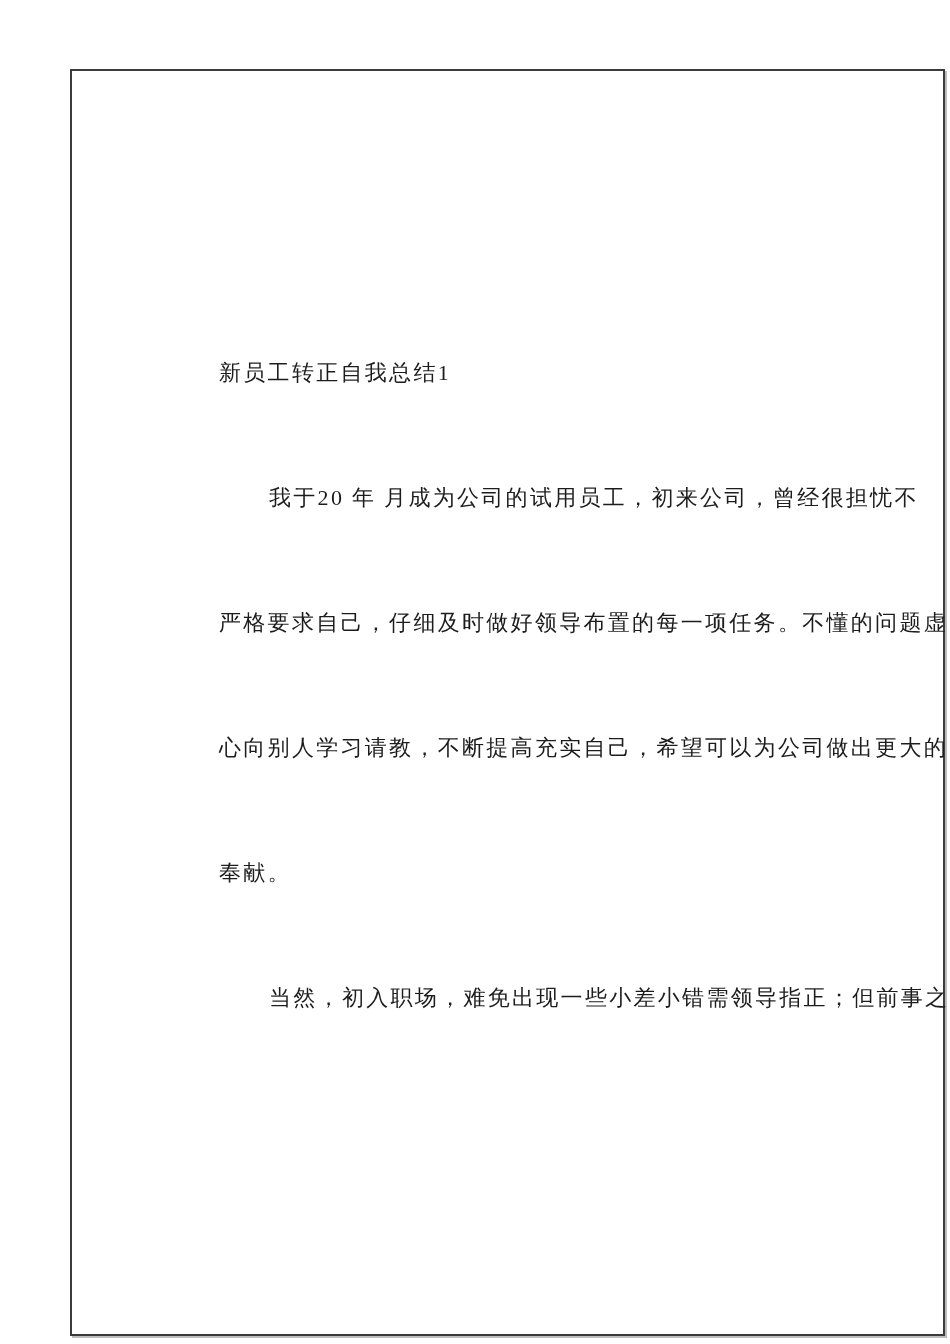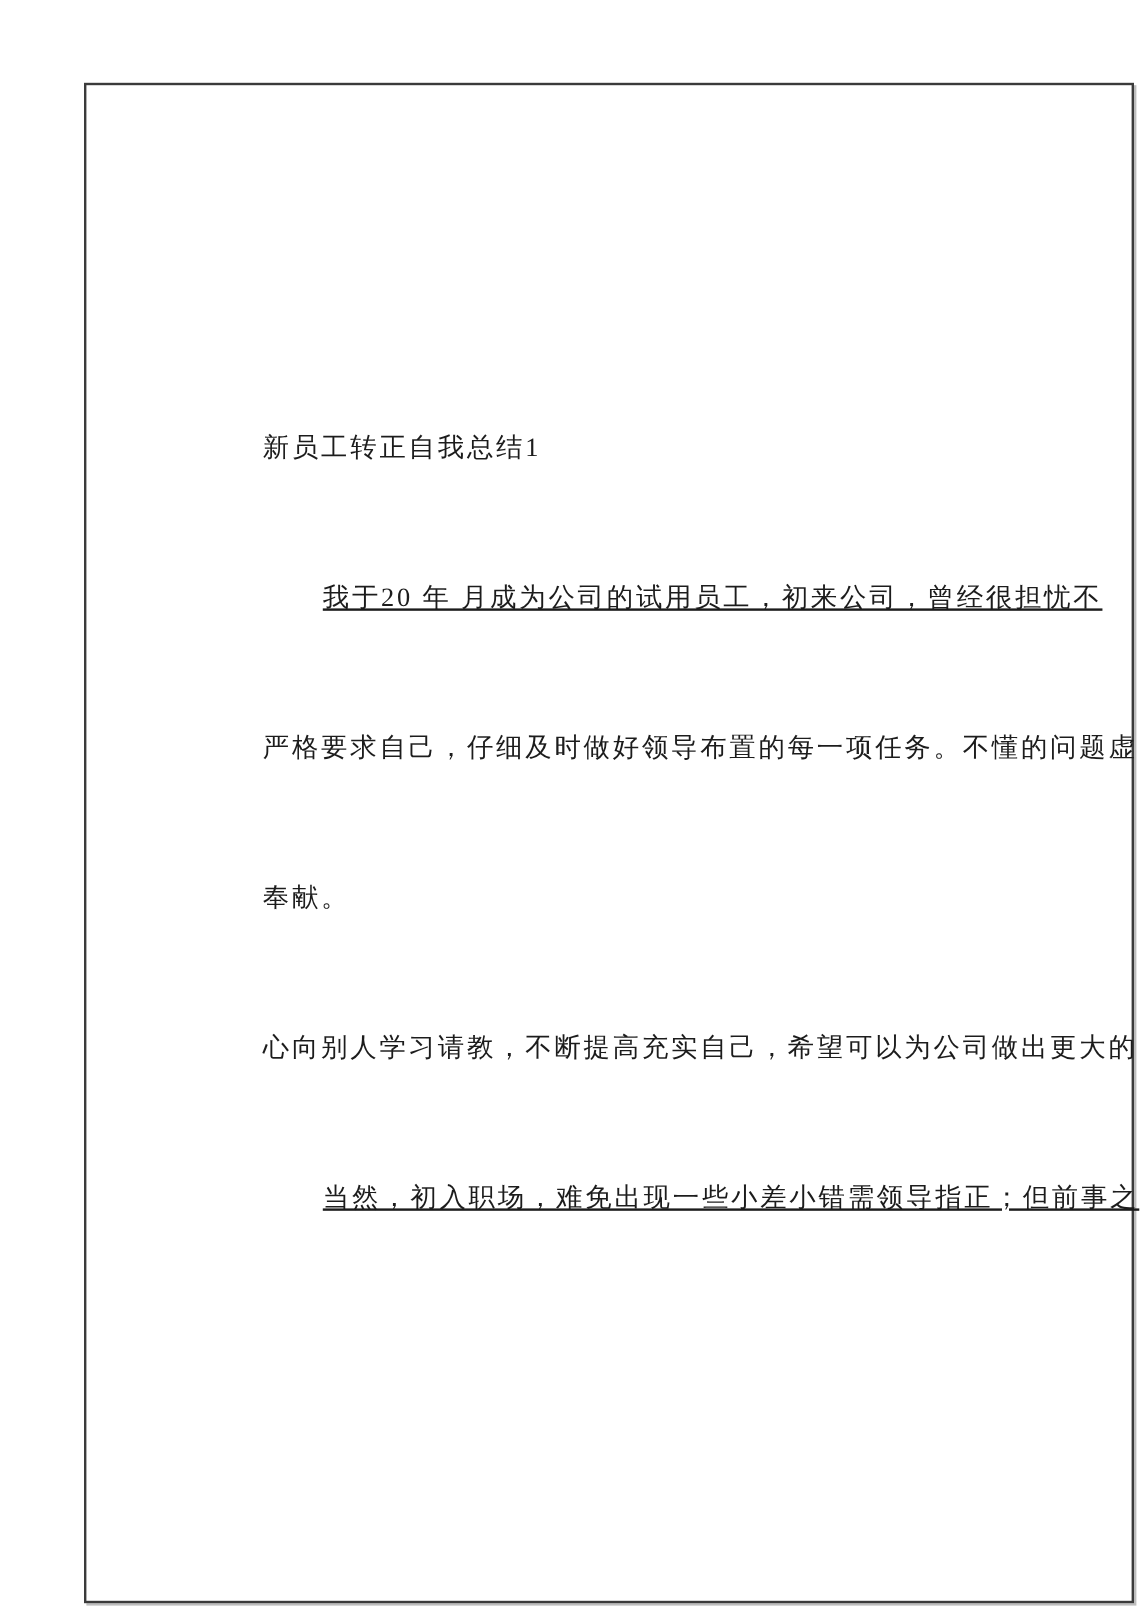--- a/index.html
+++ b/index.html
@@ -42,30 +42,29 @@
     font-size: 22px;
     line-height: 125px;
     height: 125px;
     letter-spacing: 2.3px;
     color: var(--text-color);
     white-space: nowrap;
     font-weight: 400;
   }
   .line.indent {
     text-indent: 50px;
-    text-decoration: underline;
   }
 </style>
 </head>
 <body>
 
 <div class="page">
   <div class="page-border">
     <div class="text-column">
         <div class="line">新员工转正自我总结1</div>
         <div class="line indent">我于20 年 月成为公司的试用员工，初来公司，曾经很担忧不</div>
         <div class="line">严格要求自己，仔细及时做好领导布置的每一项任务。不懂的问题虚</div>
+        <div class="line">心向别人学习请教，不断提高充实自己，希望可以为公司做出更大的</div>
         <div class="line">奉献。</div>
-        <div class="line">心向别人学习请教，不断提高充实自己，希望可以为公司做出更大的</div>
         <div class="line indent">当然，初入职场，难免出现一些小差小错需领导指正；但前事之</div>
       </div>
   </div>
 </div>
 
 </body></html>

